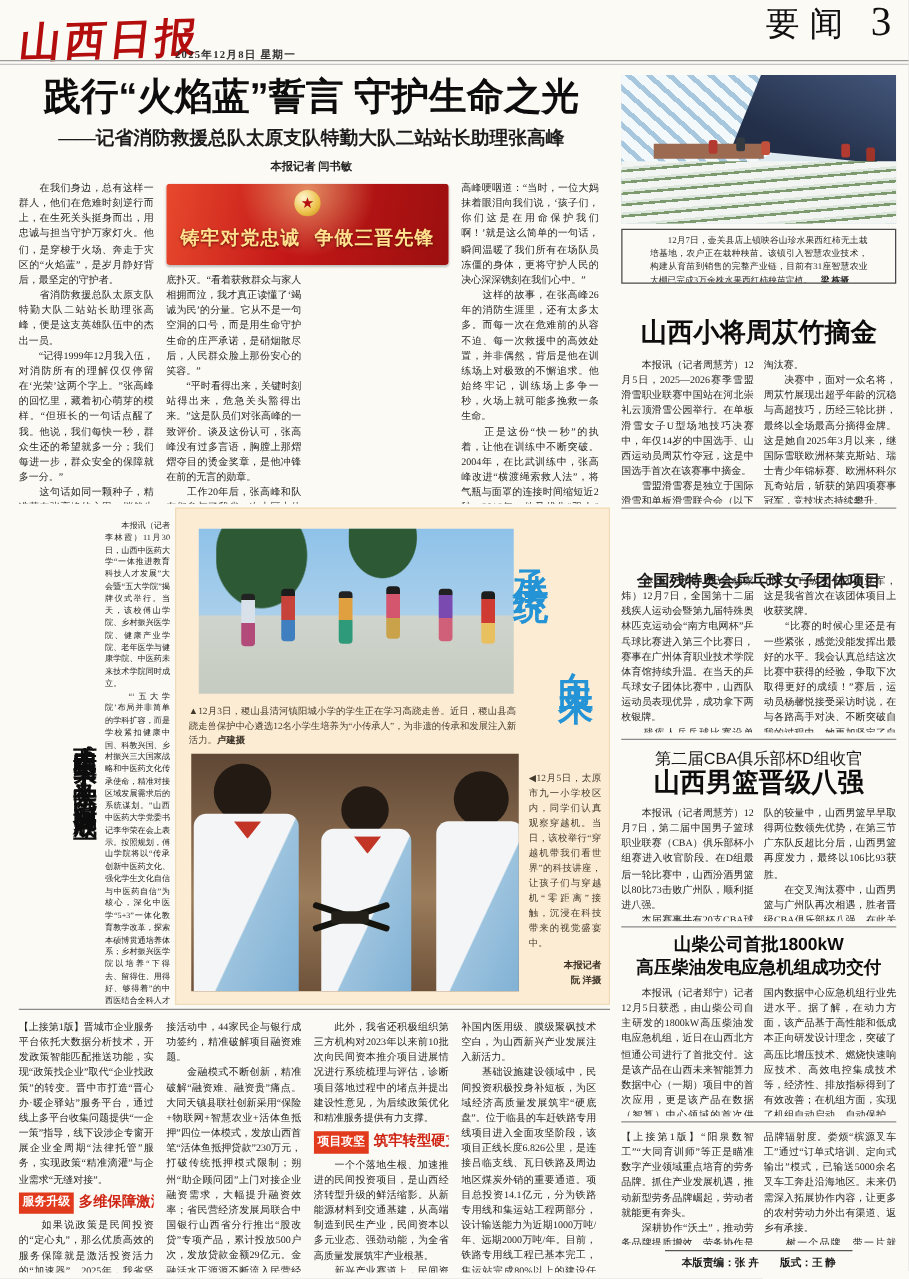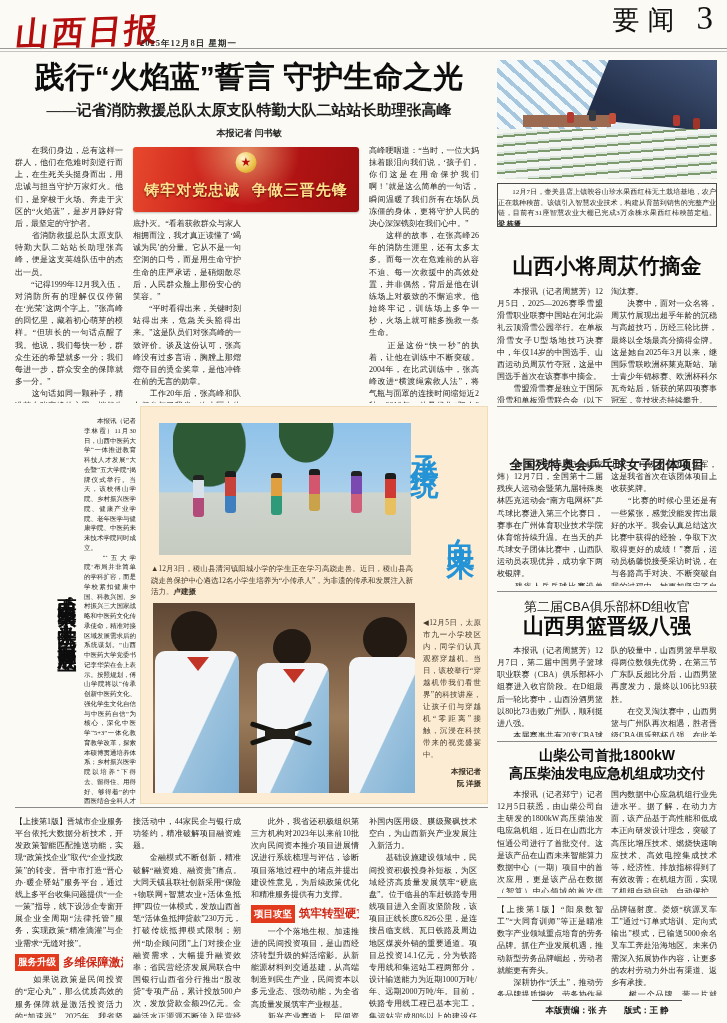--- a/index.html
+++ b/index.html
@@ -75,36 +75,36 @@
   .pd-bar { position:absolute; width:64px; height:5px; background:#15140f; border-radius:2px; }
   .fcap2 { position:absolute; left:282px; top:210px; width:58px; font-size:7.5px; line-height:1.6;
     text-align:justify; color:#433a2c; white-space:pre-line; }
   .fcap2c { display:block; margin-top:5px; font-weight:bold; text-align:right; white-space:pre-line; }
 
   
   .b-divider { left:15px; top:807px; width:473px; }
   .b-col { top:816px; width:108px; height:202px; }
   .b1 { left:15px; } .b2 { left:133px; } .b3 { left:251px; } .b4 { left:369px; }
   .tagrow { margin:4px 0 3px; display:flex; align-items:center; }
-  .tag { background:#e23a1d; color:#fff; font-family:Liberation Sans, sans-serif; font-weight:bold;
+  .tag { background:#e23a1d; color:#fff; font-family:Liberation Mono, monospace; font-weight:bold;
     font-size:9.5px; padding:1.5px 3px; margin-right:4px; white-space:nowrap; }
   .tagtitle { color:#cf2413; font-weight:bold; font-family:"Liberation Sans",sans-serif; font-size:11.5px; white-space:nowrap; }
 
   
   .photo-green { left:497px; top:60px; width:220px; height:119px; overflow:hidden; background:#dfe9f0; }
   .pg-roof { position:absolute; left:-25px; top:-38px; width:215px; height:118px; transform:rotate(-13deg);
     background:repeating-linear-gradient(55deg,#f3f8fb 0 7px,#a6c7dd 7px 11px); border-radius:0 0 70% 0; }
   .pg-tarp { position:absolute; right:0; top:0; width:132px; height:72px;
     background:linear-gradient(205deg,#43567a 0%,#232f49 70%); clip-path:polygon(18% 0,100% 0,100% 100%,0 82%); }
   .pg-wall { position:absolute; left:26px; top:55px; width:88px; height:12px; background:#9b6a50; }
   .pg-ground { position:absolute; left:0; bottom:0; width:100%; height:50px;
     background:repeating-linear-gradient(175deg,#f2f5f2 0 5px,#dde6dd 5px 7px,#7d9a6e 7px 9px); }
   .pg-fig { position:absolute; width:7px; height:11px; border-radius:2px; }
 
-  .caption-box { left:497px; top:183px; width:220px; height:44px; border:1px solid #4a4a4a; padding:3px 0;
+  .caption-box { left:497px; top:183px; width:220px; height:44px; border:1px solid #4a4a4a; padding:3px 22px;
     font-size:7px; line-height:1.5; text-align:justify; overflow:hidden; color:#2b2b2b; }
   .caption-box .seg { display:inline; }
 
   .kicker { width:220px; left:497px; text-align:center; }
   .k-ski { top:237px; font-size:13px; }
   .k-tt  { top:432px; font-size:13px; font-weight:bold;margin-top:24px; }
   .k-cba { top:598px; font-size:13px; font-family:"Liberation Sans",sans-serif; }
   .rhead { width:220px; left:497px; text-align:center; font-weight:bold;
     font-family:"Liberation Sans","DejaVu Sans",sans-serif; color:#0d0d0d; }
   .h-ski { top:252px; font-size:21px; }

